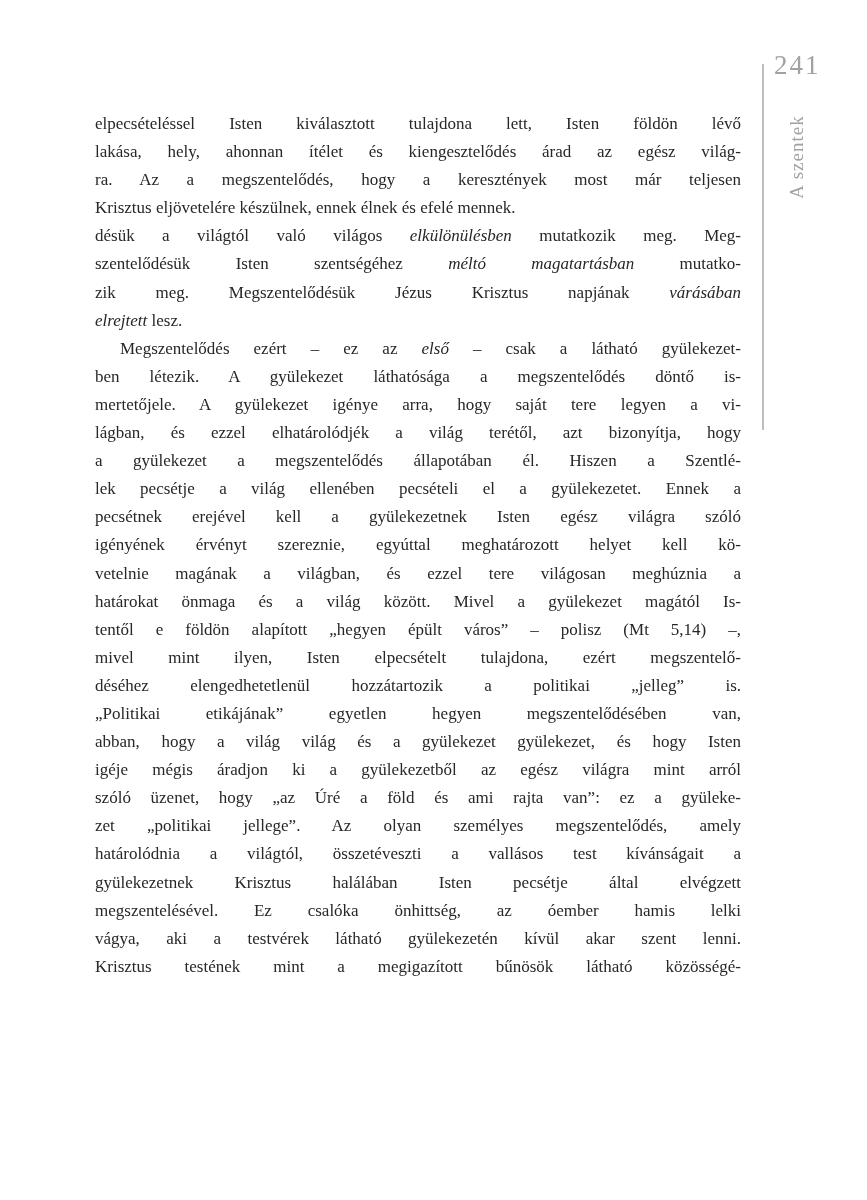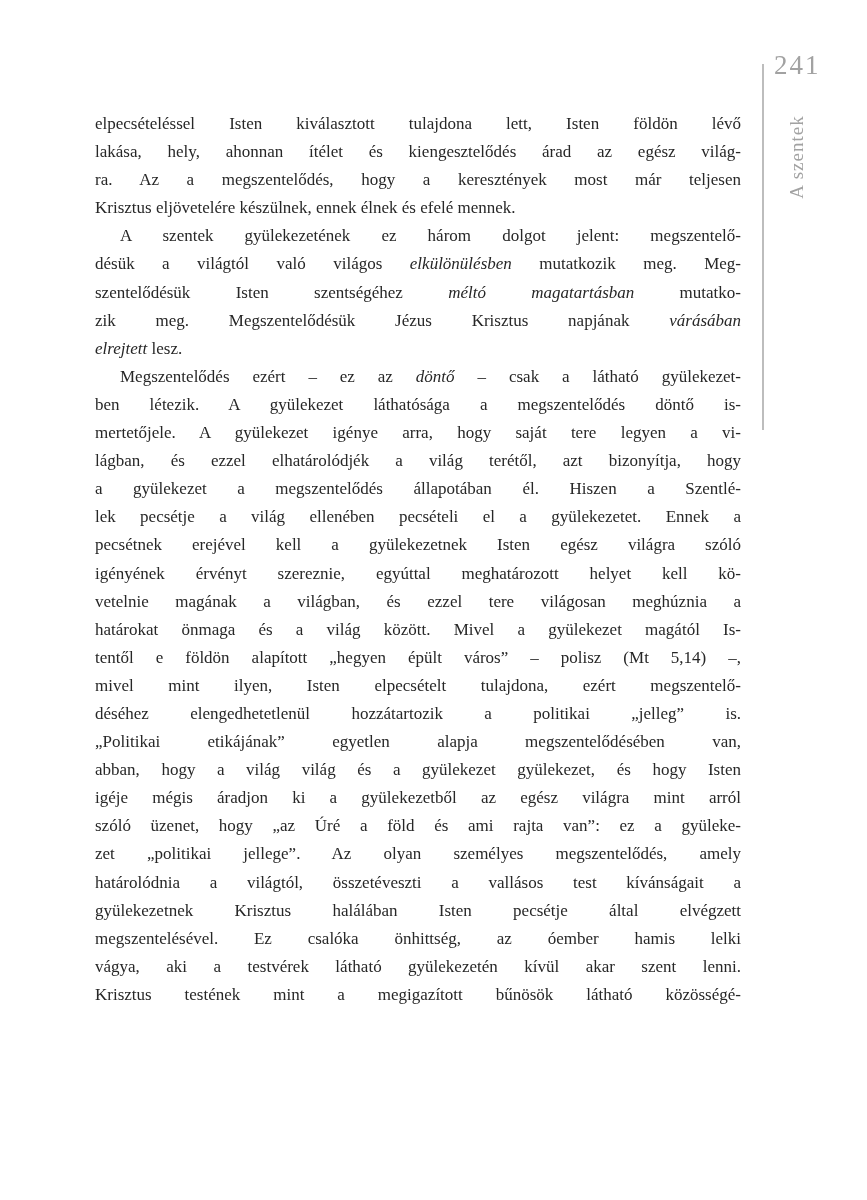--- a/index.html
+++ b/index.html
@@ -67,39 +67,38 @@
 
 <div class="page">
   <div class="pagenum">241</div>
   <div class="margin-rule"></div>
   <div class="margin-label">A szentek</div>
   <div class="textblock" id="textblock">
       <div class="line"><span>elpecsételéssel Isten kiválasztott tulajdona lett, Isten földön lévő</span></div>
       <div class="line"><span>lakása, hely, ahonnan ítélet és kiengesztelődés árad az egész világ-</span></div>
       <div class="line"><span>ra. Az a megszentelődés, hogy a keresztények most már teljesen</span></div>
       <div class="line para-end"><span>Krisztus eljövetelére készülnek, ennek élnek és efelé mennek.</span></div>
-      <div class="line indent"><span>A szentek gyülekezetének ez három dolgot jelent: megszentelő-</span></div>
       <div class="line"><span>désük a világtól való világos </span><span class="it">elkülönülésben</span><span> mutatkozik meg. Meg-</span></div>
       <div class="line"><span>szentelődésük Isten szentségéhez </span><span class="it">méltó magatartásban</span><span> mutatko-</span></div>
       <div class="line"><span>zik meg. Megszentelődésük Jézus Krisztus napjának </span><span class="it">várásában</span></div>
       <div class="line para-end"><span class="it">elrejtett</span><span> lesz.</span></div>
-      <div class="line indent"><span>Megszentelődés ezért – ez az </span><span class="it">döntő</span><span> – csak a látható gyülekezet-</span></div>
+      <div class="line indent"><span>Megszentelődés ezért – ez az </span><span class="it">első</span><span> – csak a látható gyülekezet-</span></div>
       <div class="line"><span>ben létezik. A gyülekezet láthatósága a megszentelődés döntő is-</span></div>
       <div class="line"><span>mertetőjele. A gyülekezet igénye arra, hogy saját tere legyen a vi-</span></div>
       <div class="line"><span>lágban, és ezzel elhatárolódjék a világ terétől, azt bizonyítja, hogy</span></div>
       <div class="line"><span>a gyülekezet a megszentelődés állapotában él. Hiszen a Szentlé-</span></div>
       <div class="line"><span>lek pecsétje a világ ellenében pecsételi el a gyülekezetet. Ennek a</span></div>
       <div class="line"><span>pecsétnek erejével kell a gyülekezetnek Isten egész világra szóló</span></div>
       <div class="line"><span>igényének érvényt szereznie, egyúttal meghatározott helyet kell kö-</span></div>
       <div class="line"><span>vetelnie magának a világban, és ezzel tere világosan meghúznia a</span></div>
       <div class="line"><span>határokat önmaga és a világ között. Mivel a gyülekezet magától Is-</span></div>
       <div class="line"><span>tentől e földön alapított „hegyen épült város” – polisz (Mt 5,14) –,</span></div>
       <div class="line"><span>mivel mint ilyen, Isten elpecsételt tulajdona, ezért megszentelő-</span></div>
       <div class="line"><span>déséhez elengedhetetlenül hozzátartozik a politikai „jelleg” is.</span></div>
-      <div class="line"><span>„Politikai etikájának” egyetlen alapja megszentelődésében van,</span></div>
+      <div class="line"><span>„Politikai etikájának” egyetlen hegyen megszentelődésében van,</span></div>
       <div class="line"><span>abban, hogy a világ világ és a gyülekezet gyülekezet, és hogy Isten</span></div>
       <div class="line"><span>igéje mégis áradjon ki a gyülekezetből az egész világra mint arról</span></div>
       <div class="line"><span>szóló üzenet, hogy „az Úré a föld és ami rajta van”: ez a gyüleke-</span></div>
       <div class="line"><span>zet „politikai jellege”. Az olyan személyes megszentelődés, amely</span></div>
       <div class="line"><span>határolódnia a világtól, összetéveszti a vallásos test kívánságait a</span></div>
       <div class="line"><span>gyülekezetnek Krisztus halálában Isten pecsétje által elvégzett</span></div>
       <div class="line"><span>megszentelésével. Ez csalóka önhittség, az óember hamis lelki</span></div>
       <div class="line"><span>vágya, aki a testvérek látható gyülekezetén kívül akar szent lenni.</span></div>
       <div class="line"><span>Krisztus testének mint a megigazított bűnösök látható közösségé-</span></div>
     </div>

